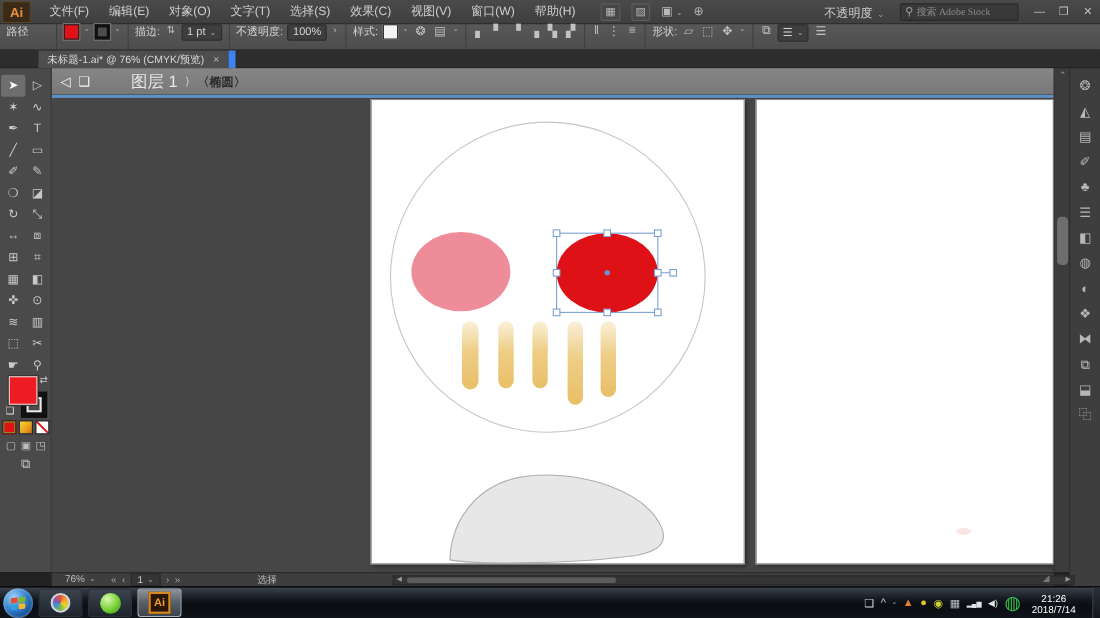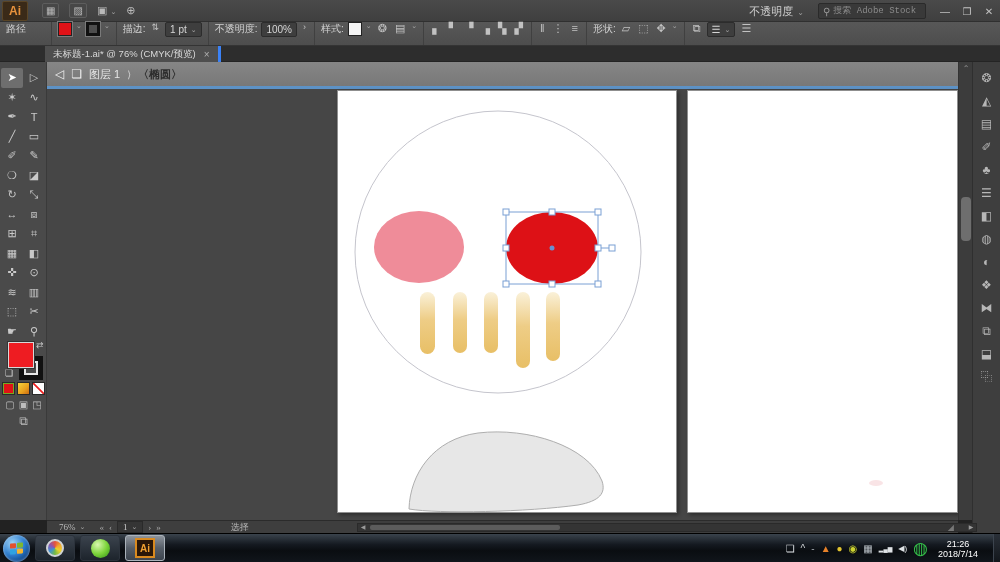--- a/index.html
+++ b/index.html
@@ -11,45 +11,45 @@
   .ai-logo { width:26px; height:20px; margin-left:2px; color:#e8923c; font-weight:bold; font-size:12px; display:flex; align-items:center; justify-content:center; background:#3a2a18; border:1px solid #5a4526; border-radius:2px; }
   .menu { display:flex; margin-left:8px; }
   .menu > div { padding:3px 9px; color:#cfcfcf; cursor:default; }
   .tb-icons { display:flex; align-items:center; margin-left:14px; gap:10px; color:#b9b9b9; font-size:11px; }
   .tb-icons .ic { padding:1px 3px; border:1px solid #5d5d5d; border-radius:2px; background:#474747; font-size:10px; }
   .titlebar-right { position:absolute; right:0; top:0; height:22px; display:flex; align-items:center; gap:8px; }
   .workspace { color:#cfcfcf; padding:2px 6px; }
   .workspace .caret { font-size:8px; color:#9a9a9a; margin-left:4px; }
   .searchbox { display:flex; align-items:center; background:#393939; border:1px solid #2a2a2a; border-radius:2px; height:16px; width:108px; padding:0 4px; }
   .searchbox .mag { color:#9a9a9a; font-size:10px; margin-right:3px; }
-  .searchbox input { background:transparent; border:none; outline:none; color:#cfcfcf; font-size:9px; width:88px; font-family:Liberation Mono, monospace; }
+  .searchbox input { background:transparent; border:none; outline:none; color:#cfcfcf; font-size:9px; width:88px; font-family:Liberation Serif, serif; }
   .searchbox input::placeholder { color:#8b8b8b; }
   .winbtn { width:22px; height:18px; display:flex; align-items:center; justify-content:center; color:#c2c2c2; font-size:10px; }
 
   
   .controlbar { position:absolute; left:0; top:22px; width:1000px; height:24px; background:linear-gradient(#585858,#4d4d4d); border-bottom:1px solid #343434; display:flex; align-items:center; font-size:10px; color:#d2d2d2; }
   .cb-group { display:flex; align-items:flex-start; height:100%; padding:0 6px; border-right:1px solid #404040; gap:4px; white-space:nowrap; }
   .swatch-fill { width:14px; height:14px; background:#e01217; border:1px solid #222; box-shadow:0 0 0 1px #7a7a7a; }
   .swatch-stroke { width:14px; height:14px; border:3px solid #111; background:#4d4d4d; box-shadow:0 0 0 1px #7a7a7a; }
   .swatch-style { width:14px; height:14px; background:#f4f4f4; border:1px solid #222; }
   .mini-caret { font-size:7px; color:#a8a8a8; }
   .field { background:#3e3e3e; border:1px solid #2c2c2c; border-radius:2px; padding:1px 4px; color:#d6d6d6; display:flex; align-items:center; gap:4px; }
   .line-sample { display:inline-block; width:44px; height:2px; background:#ddd; }
   .cb-ic { color:#c2c2c2; font-size:11px; padding:0 2px; }
   .cb-ic.sm { font-size:9px; }
 
   
   .tabbar { position:absolute; left:0; top:46px; width:1000px; height:16px; background:#2d2d2d; border-bottom:1px solid #242424; display:flex; }
-  .doc-tab { margin-left:45px; height:16px; background:#4e4e4e; color:#d8d8d8; font-size:9.5px; display:flex; align-items:center; padding:0 8px; gap:8px; border-right:3px solid #3b82f6; }
+  .doc-tab { margin-left:35px; height:16px; background:#4e4e4e; color:#d8d8d8; font-size:9.5px; display:flex; align-items:center; padding:0 8px; gap:8px; border-right:6px solid #3b82f6; }
   .doc-tab .x { color:#b0b0b0; font-size:10px; }
 
   
   .isobar { position:absolute; left:47px; top:62px; width:911px; height:24px; background:linear-gradient(#868686,#787878); display:flex; align-items:center; gap:7px; padding:0 8px; color:#eee; }
   .isobar .ic { font-size:12px; color:#f0f0f0; }
-  .isobar .crumb-layer { color:#e6e6e6; font-size:11px; }
+  .isobar .crumb-layer { color:#e6e6e6; font-size:15px;margin-left:30px; }
   .isobar .sep { color:#d0d0d0; font-size:10px; }
   .isobar .crumb-item { color:#2c2c2c; font-weight:bold; font-size:11px; }
 
   
   .toolbar { position:absolute; left:0; top:62px; width:47px; height:458px; background:#4a4a4a; border-right:1px solid #3a3a3a; }
   .tool-grid { display:grid; grid-template-columns:22px 22px; justify-content:center; margin-top:6px; }
   .tool { width:22px; height:19.5px; display:flex; align-items:center; justify-content:center; color:#c9c9c9; font-size:11px; }
   .tool.selected { background:#6e6e6e; border-radius:2px; color:#fff; }
   .fs-widget { position:absolute; left:0; top:280px; width:47px; height:55px; }
   .fill-sq { position:absolute; left:8px; top:0; width:26px; height:26px; background:#ee1c22; border:1px solid #d8d8d8; box-shadow:0 0 0 1px #333; }
@@ -72,21 +72,21 @@
   .ab2 { left:640px; width:271px; height:423px; }
 
   
   .vscroll { position:absolute; left:958px; top:62px; width:14px; height:458px; background:#3c3c3c; border-left:1px solid #333; }
   .vscroll .arr { width:14px; height:12px; display:flex; align-items:center; justify-content:center; color:#9a9a9a; font-size:8px; }
   .vscroll .thumb { position:absolute; left:2px; top:135px; width:10px; height:44px; background:#6e6e6e; border-radius:4px; }
   .dock { position:absolute; left:972px; top:62px; width:28px; height:471px; background:#3e3e3e; border-left:1px solid #2f2f2f; display:flex; flex-direction:column; align-items:center; padding-top:4px; }
   .dock .panel-ic { width:24px; height:23px; display:flex; align-items:center; justify-content:center; color:#b7b7b7; font-size:12px; }
 
   
-  .statusbar { position:absolute; left:47px; top:520px; width:911px; height:13px; background:#3e3e3e; border-top:1px solid #2b2b2b; display:flex; align-items:center; font-size:9px; color:#bdbdbd;font-family:Liberation Serif, serif; }
+  .statusbar { position:absolute; left:47px; top:520px; width:911px; height:13px; background:#3e3e3e; border-top:1px solid #2b2b2b; display:flex; align-items:flex-start; font-size:9px; color:#bdbdbd; }
   .statusbar .zoombox { margin-left:8px; display:flex; align-items:center; gap:4px; padding:0 4px; }
   .statusbar .navs { display:flex; align-items:center; gap:5px; margin-left:10px; font-size:9px; color:#a8a8a8; }
   .statusbar .abfield { background:#353535; border:1px solid #2a2a2a; padding:0 5px; display:flex; gap:4px; align-items:center; color:#cfcfcf; }
   .statusbar .status-txt { margin-left:70px; color:#b5b5b5; }
   .hscroll { position:absolute; left:310px; top:2px; width:620px; height:9px; background:#343434; border:1px solid #2a2a2a; }
   .hscroll .ha { position:absolute; top:0; width:10px; height:7px; color:#9a9a9a; font-size:6px; text-align:center; line-height:7px; }
   .hscroll .thumb { position:absolute; left:12px; top:1px; width:190px; height:5px; background:#5c5c5c; border-radius:2px; }
 
   
   .taskbar { position:absolute; left:0; top:533px; width:1000px; height:29px; background:linear-gradient(#3a434c,#141920 38%,#0a0d11 60%,#10151b); border-top:1px solid #000; display:flex; align-items:center; }
@@ -104,20 +104,31 @@
   .clock { text-align:center; color:#fff; font-size:9px; line-height:10px; margin-left:4px; }
   .showdesk { position:absolute; right:0; top:0; width:7px; height:29px; background:linear-gradient(#2a3038,#12161b); border-left:1px solid #3c444e; }
 </style>
 </head>
 <body>
 
 <div id="app">
 
   <div class="titlebar">
     <div class="ai-logo">Ai</div>
+    <div class="menu">
+        <div class="menu-item">文件(F)</div>
+        <div class="menu-item">编辑(E)</div>
+        <div class="menu-item">对象(O)</div>
+        <div class="menu-item">文字(T)</div>
+        <div class="menu-item">选择(S)</div>
+        <div class="menu-item">效果(C)</div>
+        <div class="menu-item">视图(V)</div>
+        <div class="menu-item">窗口(W)</div>
+        <div class="menu-item">帮助(H)</div>
+      </div>
     <div class="tb-icons">
       <span class="ic">▦</span>
       <span class="ic">▨</span>
       <span><span>▣</span> <span class="mini-caret">⌄</span></span>
       <span>⊕</span>
     </div>
     <div class="titlebar-right">
       <div class="workspace"><span>不透明度</span><span class="caret">⌄</span></div>
       <div class="searchbox">
         <span class="mag">⚲</span>

